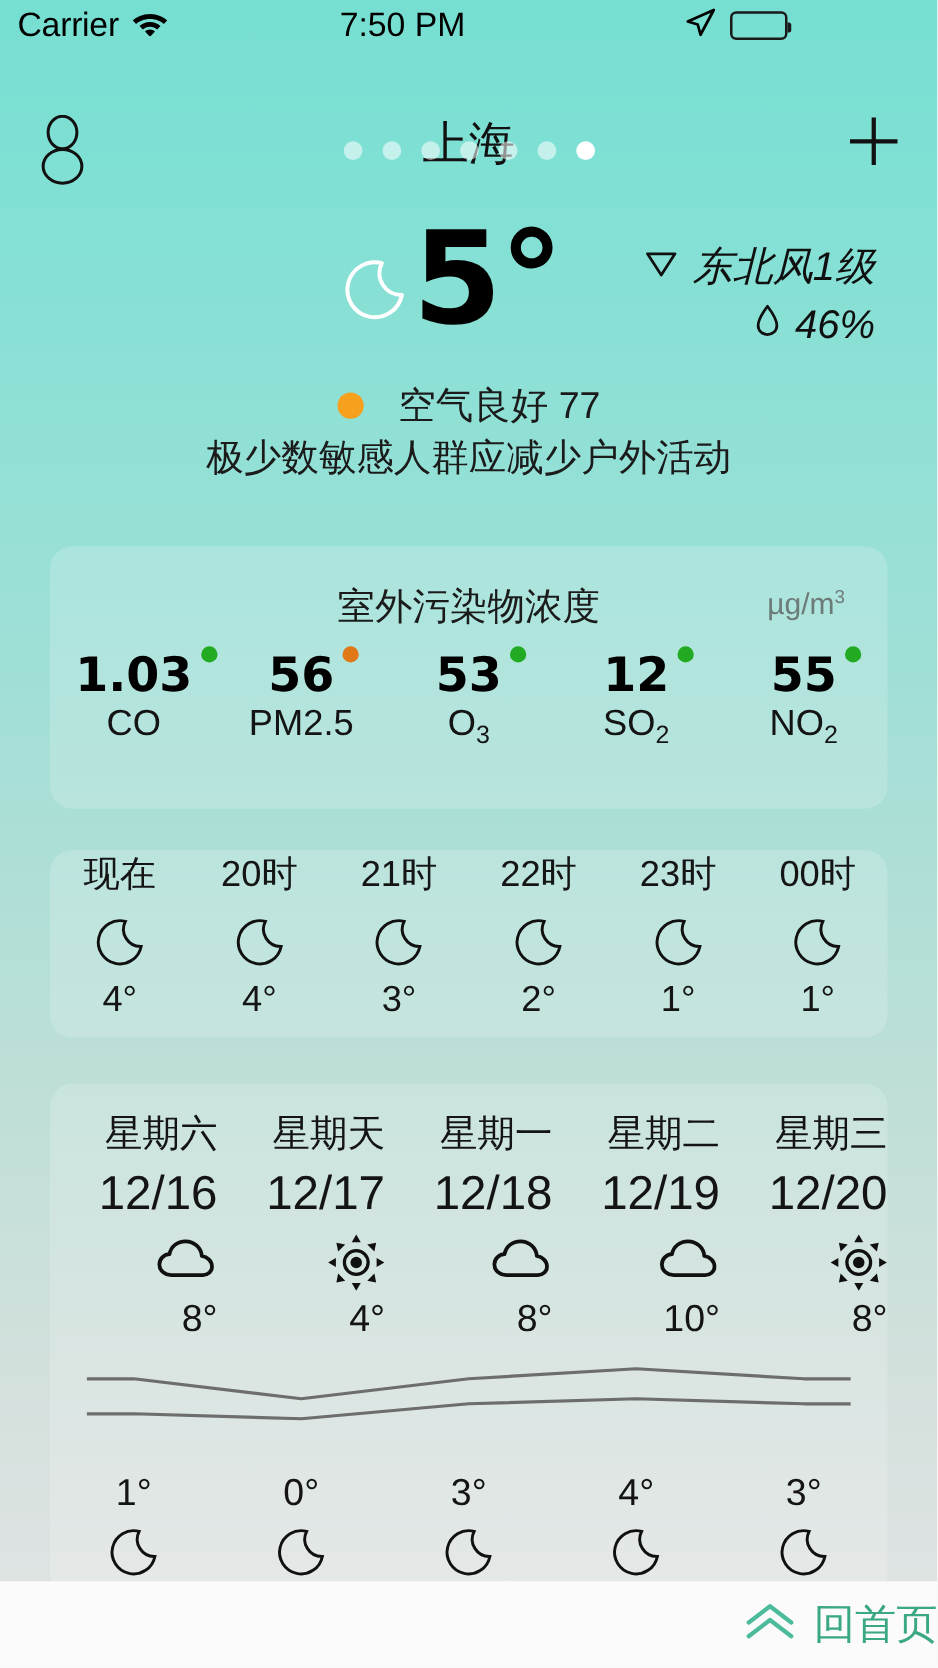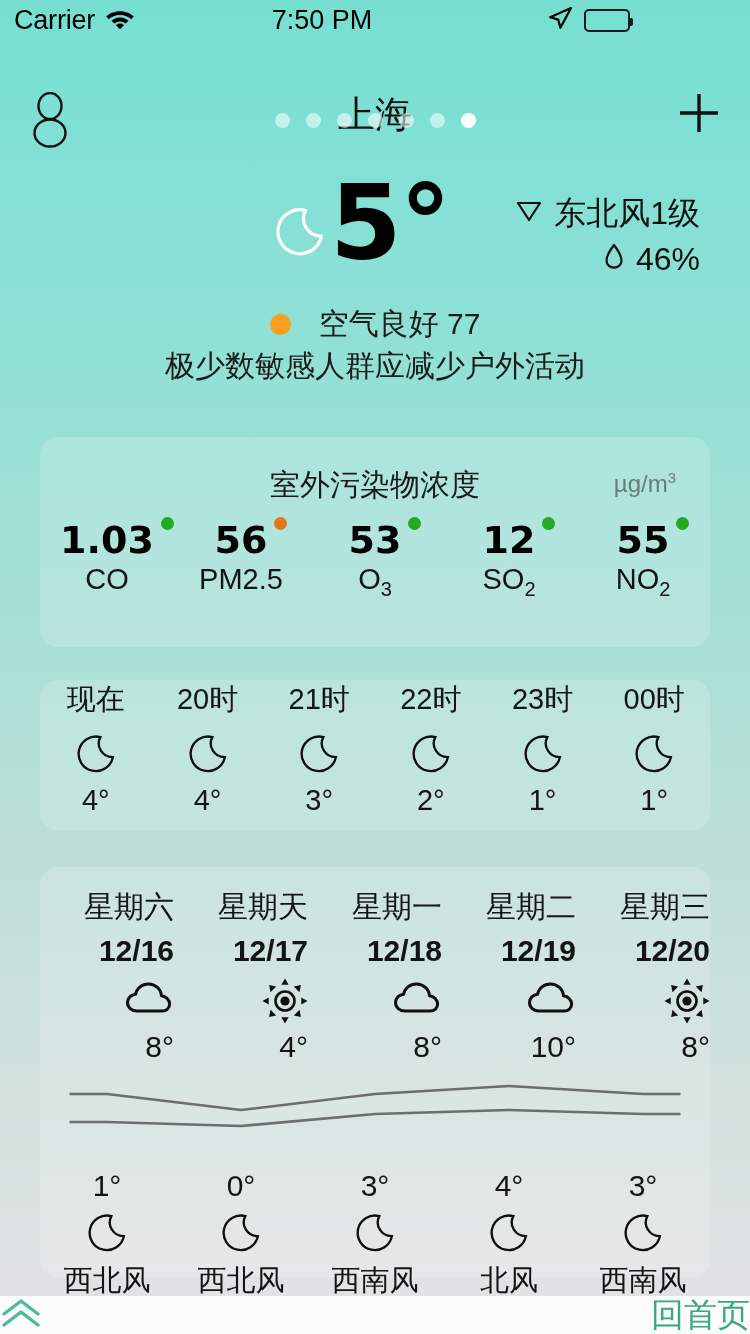--- a/index.html
+++ b/index.html
@@ -79,21 +79,21 @@
     font-size:103px; font-weight:900; color:#000;
     letter-spacing:-2px; line-height:1;
     font-family:"DejaVu Sans","Liberation Sans",sans-serif;
   }
   .cur-right {
     position:absolute; right:50px; top:10px;
     text-align:right; color:#101010;
   }
   .cur-wind, .cur-hum {
     display:flex; align-items:center; justify-content:flex-end;
-    gap:11px; font-size:32px; line-height:46px;
+    gap:11px; font-size:32px; line-height:46px;font-style:italic;
   }
   .aqi {
     margin-top:14px;
     display:flex; align-items:center; justify-content:center; gap:28px;
     font-size:30px; color:#1b1b1b;
   }
   .aqi-dot { width:21px; height:21px; border-radius:50%; background:#f5a11e; }
   .aqi-advice {
     margin-top:1px; text-align:center;
     font-size:30px; color:#1b1b1b;
@@ -142,36 +142,36 @@
   .hour-cell { flex:1; text-align:center; }
   .hour-label { font-size:29px; color:#151515; }
   .hour-icon { margin:12px 0 6px; height:46px; }
   .hour-temp { font-size:29px; color:#151515; }
 
   
   #daily { top:867px; height:410px; }
   .day-grid { display:flex; padding-top:20px; }
   .day-cell { flex:1; text-align:right; }
   .day-name { font-size:30px; color:#141414; }
-  .day-date { font-size:30px; color:#141414; margin-top:6px;font-weight:bold; }
+  .day-date { font-size:38px; color:#141414; margin-top:6px; }
   .day-icon { margin:10px 0 4px; height:48px; }
   .day-high { font-size:30px; color:#141414; }
   .chartwrap { position:relative; height:105px; }
   .chartwrap svg { position:absolute; inset:0; }
   .night-grid { display:flex; }
   .night-cell { flex:1; text-align:center; }
   .night-temp { font-size:30px; color:#141414; }
   .night-icon { margin:8px 0 4px; height:46px; }
   .night-wind { font-size:29px; color:#141414; }
 
   
   .bottombar {
-    position:absolute; left:0; bottom:0; width:750px; height:38px;
+    position:absolute; left:0; bottom:0; width:750px; height:69px;
     background:#fbfbfb;
-    display:flex; align-items:center; justify-content:space-between; gap:14px;
+    display:flex; align-items:center; justify-content:flex-end; gap:14px;
     cursor:pointer;
   }
   .bb-label { font-size:33px; color:#3aa882; }
 
   .icn { display:inline-block; vertical-align:middle; }
 </style>
 </head>
 <body>
 
 <div id="app">

